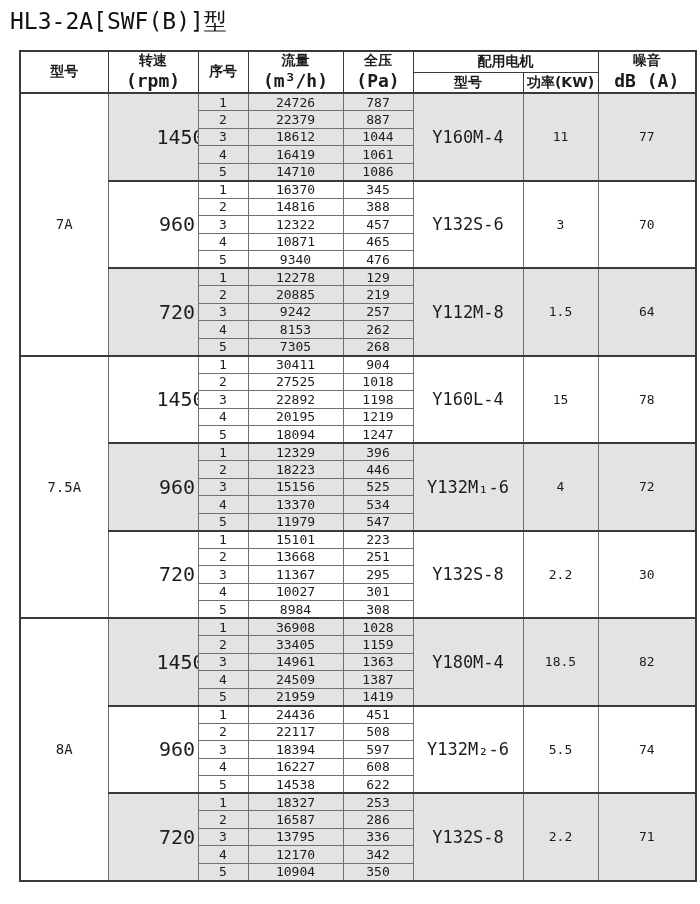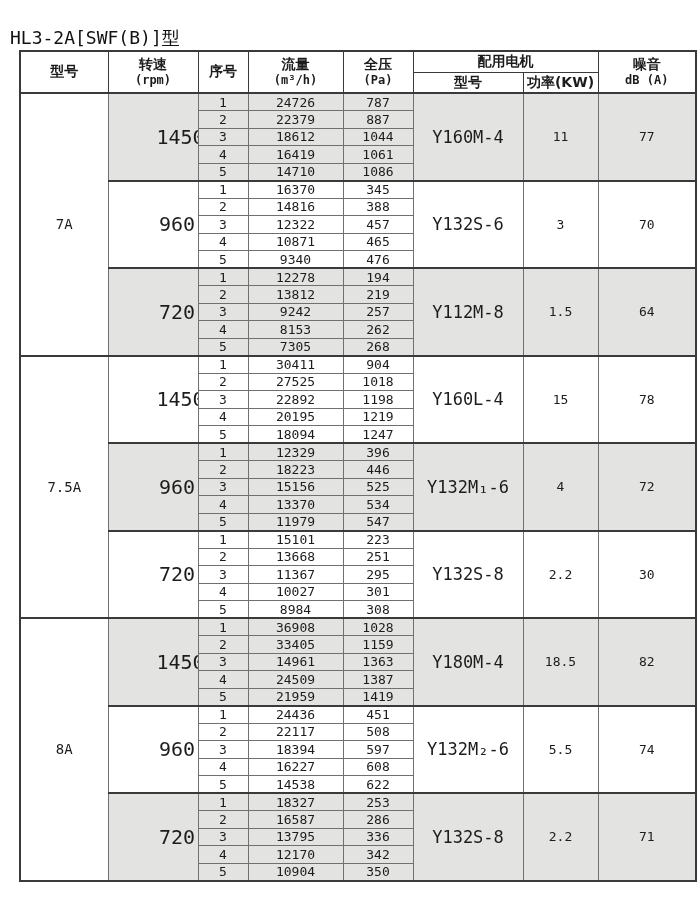--- a/index.html
+++ b/index.html
@@ -14,25 +14,24 @@
     width:700px;height:904px;
     background:#ffffff;
     font-family:"DejaVu Sans",sans-serif;
     color:var(--text);
     position:relative;
   }
   .page-title{
     position:absolute;
     left:10px;top:6px;
     font-family:"DejaVu Sans Mono","DejaVu Sans",monospace;
-    font-size:18px;
+    font-size:23px;
     letter-spacing:0px;
     color:#111;
     white-space:nowrap;
-    margin-top:20px;
   }
   table.spec{
     position:absolute;
     left:19px;top:50px;
     width:676px;
     border-collapse:collapse;
     table-layout:fixed;
     border:2px solid var(--border-dark);
   }
   .spec th,.spec td{
@@ -45,21 +44,21 @@
   .spec thead th{
     border-color:var(--border-dark);
     font-weight:bold;
     font-size:14px;
     line-height:1.25;
     height:21px;
   }
   .spec thead tr:last-child th{border-bottom:2px solid var(--border-dark);}
   .spec thead th .sub{
     display:block;
-    font-size:12px;
+    font-size:18px;
     font-weight:bold;
     font-family:"DejaVu Sans Mono","DejaVu Sans",monospace;
   }
   .spec tbody tr{height:17.5px;}
   .spec tbody td{
     font-family:"DejaVu Sans Mono","DejaVu Sans",monospace;
     font-size:13px;
   }
   .spec tbody tr.group-start td{border-top:2px solid var(--border-dark);}
   .spec td.shaded{background:var(--shaded);}
@@ -155,28 +154,28 @@
       </tr>
       <tr>
         <td class="serial-cell">5</td>
         <td class="flow-cell">9340</td>
         <td class="pressure-cell">476</td>
       </tr>
       <tr class="group-start">
         <td class="rpm-cell shaded" rowspan="5">720</td>
         <td class="serial-cell shaded">1</td>
         <td class="flow-cell shaded">12278</td>
-        <td class="pressure-cell shaded">194</td>
+        <td class="pressure-cell shaded">129</td>
         <td class="motor-model-cell shaded" rowspan="5">Y112M-8</td>
         <td class="power-cell shaded" rowspan="5">1.5</td>
         <td class="noise-cell shaded" rowspan="5">64</td>
       </tr>
       <tr>
         <td class="serial-cell shaded">2</td>
-        <td class="flow-cell shaded">13812</td>
+        <td class="flow-cell shaded">20885</td>
         <td class="pressure-cell shaded">219</td>
       </tr>
       <tr>
         <td class="serial-cell shaded">3</td>
         <td class="flow-cell shaded">9242</td>
         <td class="pressure-cell shaded">257</td>
       </tr>
       <tr>
         <td class="serial-cell shaded">4</td>
         <td class="flow-cell shaded">8153</td>

